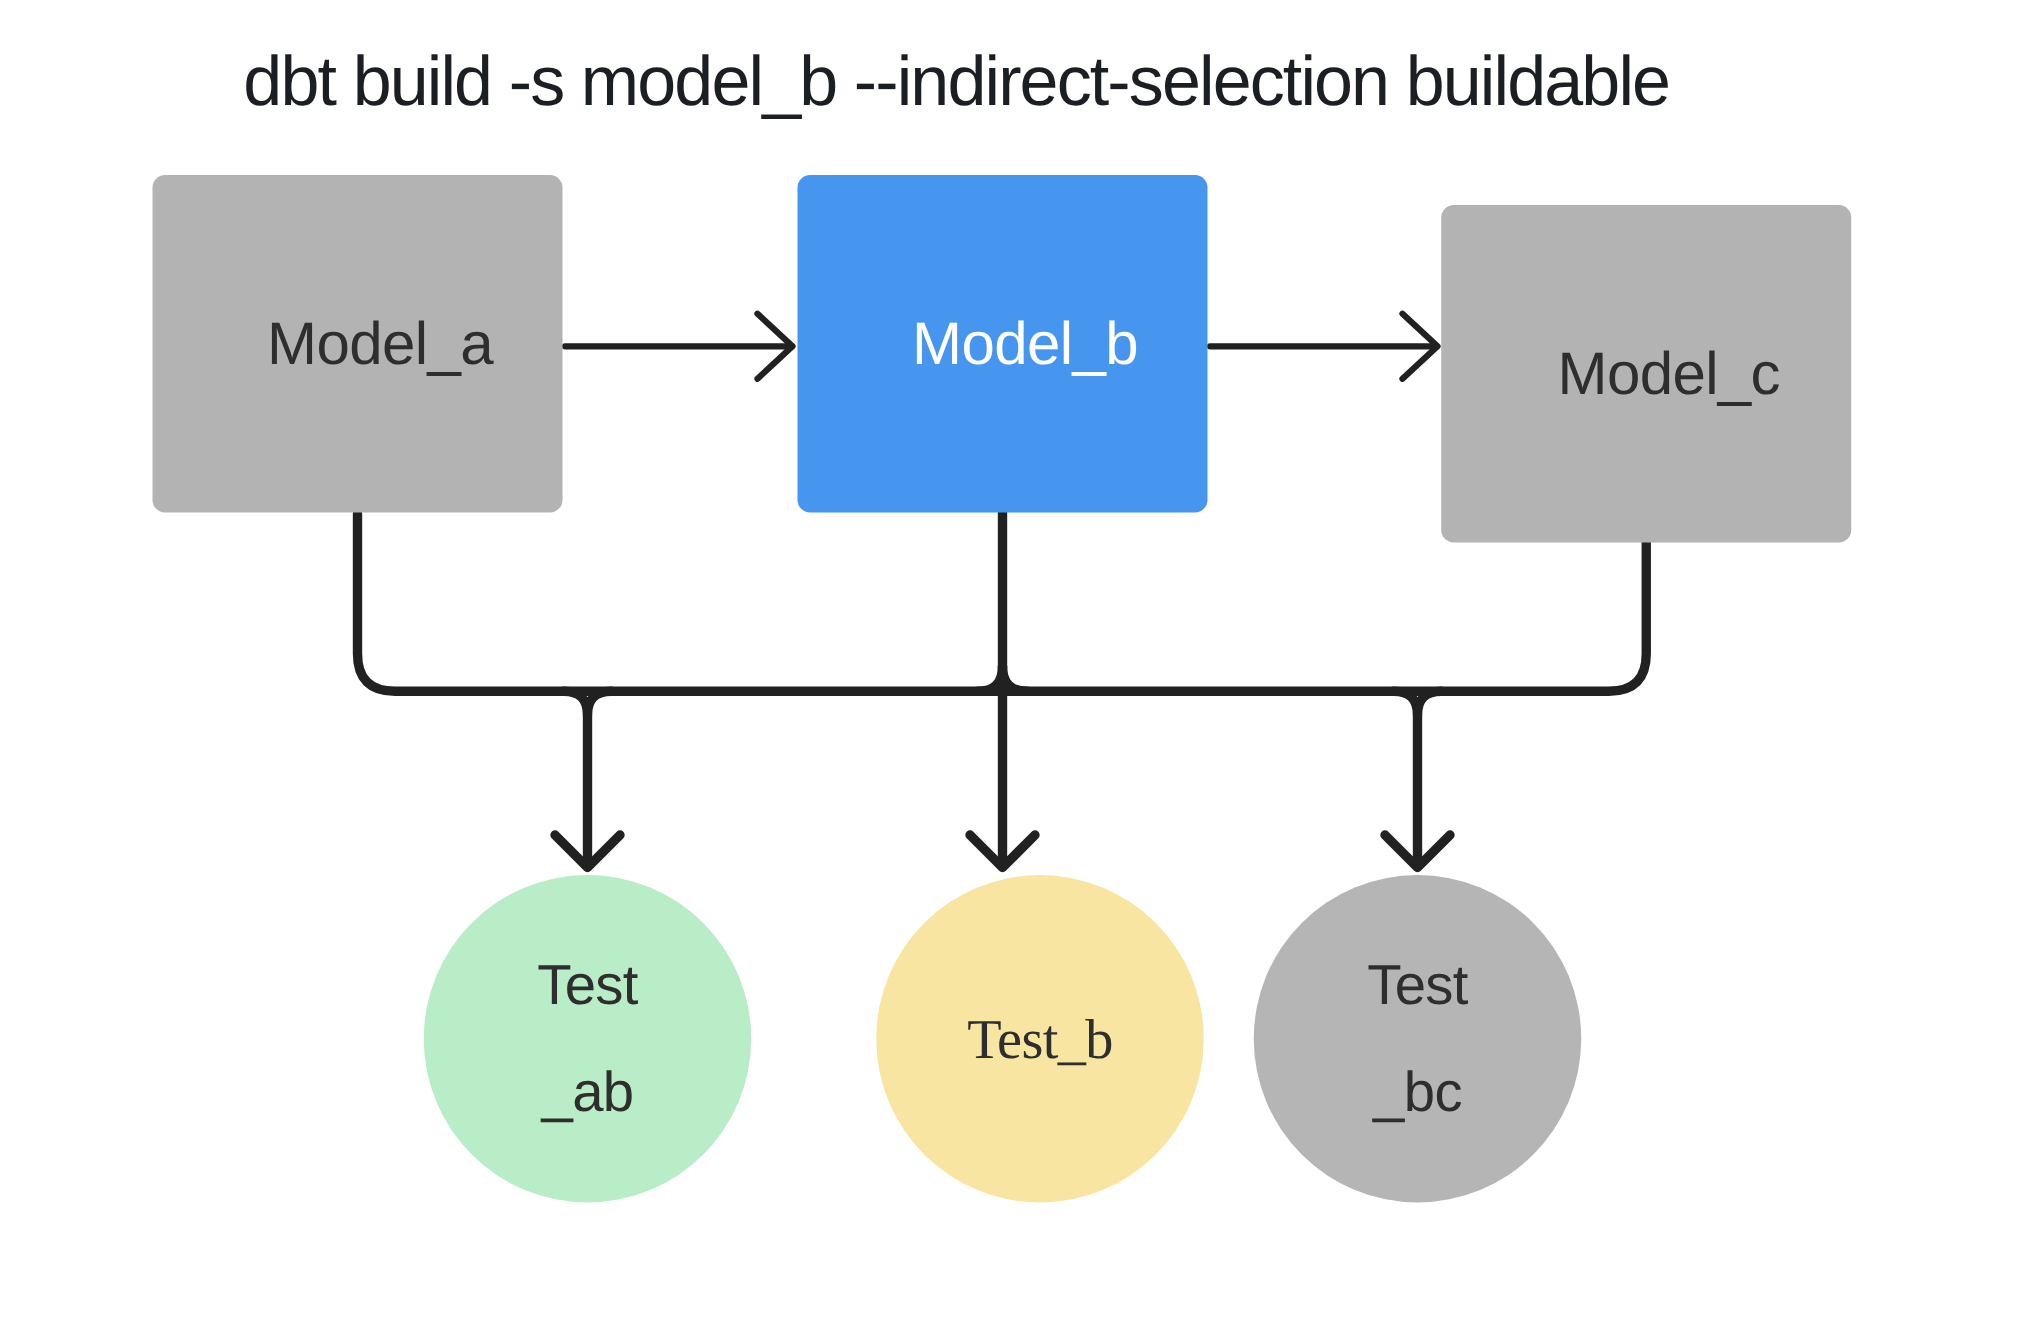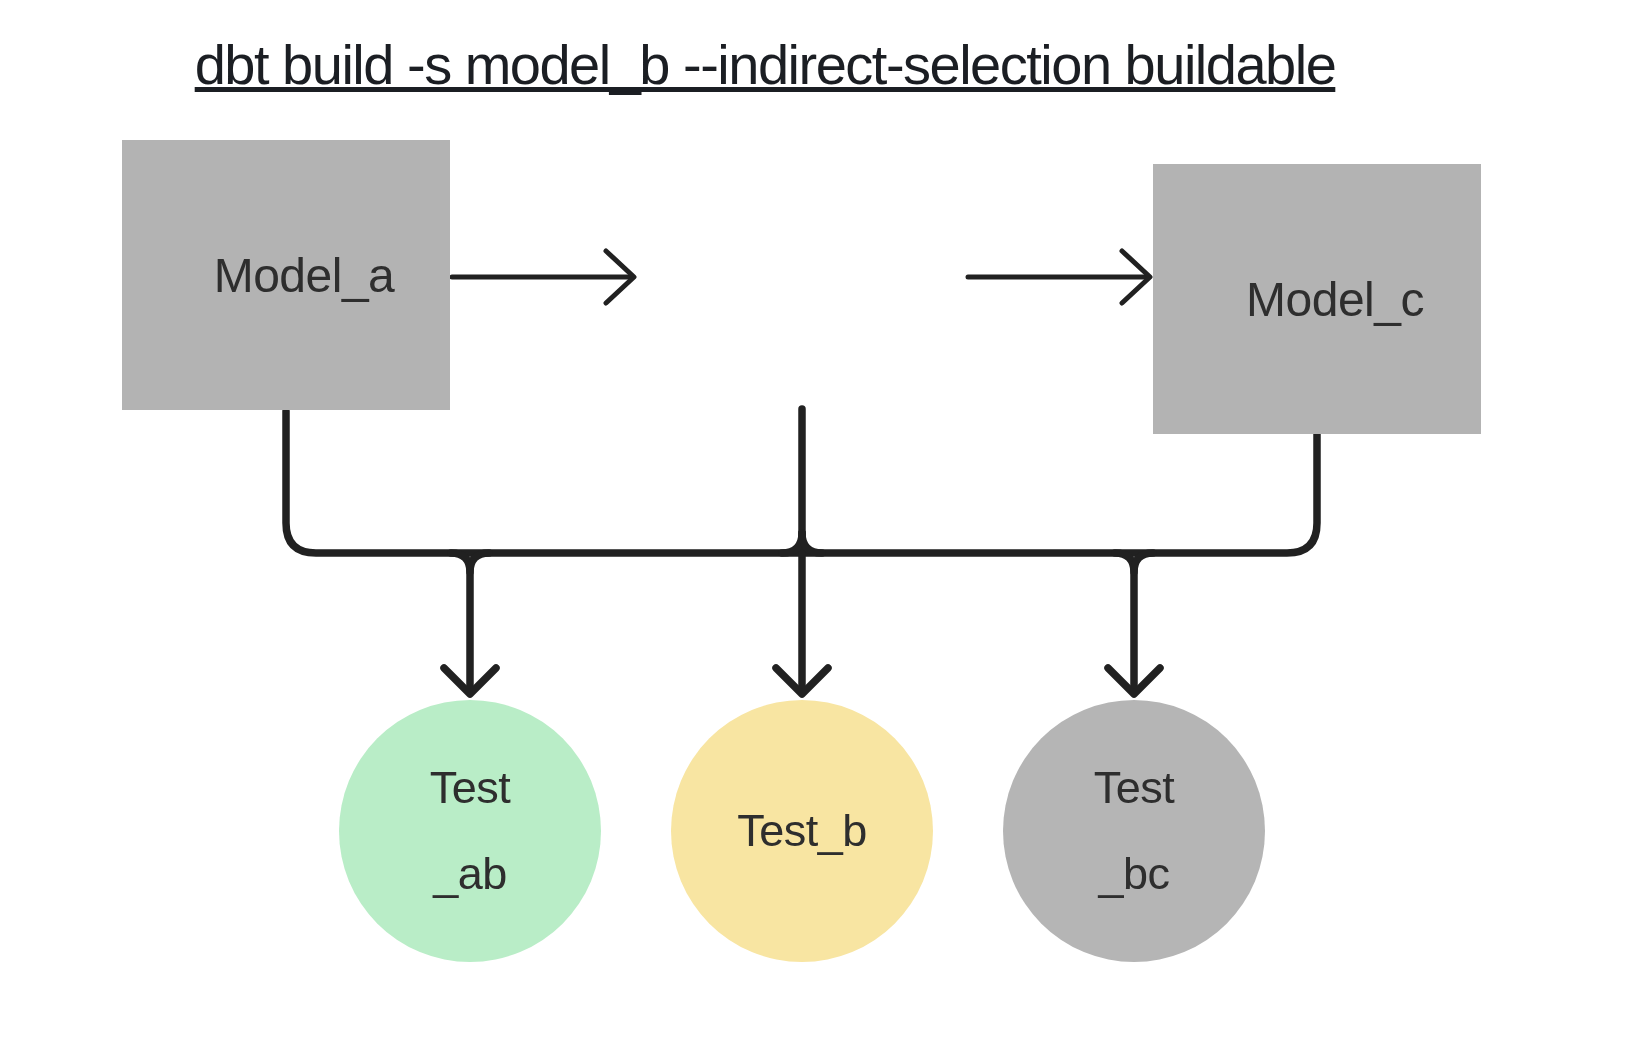--- a/index.html
+++ b/index.html
@@ -27,32 +27,31 @@
   }
   .diagram-title {
     position: absolute;
     left: 765px; top: 32px;
     transform: translateX(-50%);
     white-space: nowrap;
     font-size: 56px;
     font-weight: 500;
     letter-spacing: -1.5px;
     color: var(--title-text);
-    text-decoration: underline;
   }
   svg.connector-layer {
     position: absolute; left: 0; top: 0;
     width: 1630px; height: 1060px;
     display: block;
   }
   .model-node {
     position: absolute;
     top: 140px;
     width: 328px; height: 270px;
-    border-radius: 0;
+    border-radius: 10px;
     display: flex; align-items: center; justify-content: center;
     font-size: 48px;
     letter-spacing: -0.5px;
     color: var(--node-text-dark);
     padding-left: 36px;
   }
   .model-node.unselected { background: var(--model-unselected); }
   .model-node.selected   { background: var(--model-selected); color: var(--node-text-light); }
   .model-a { left: 122px; }
   .model-b { left: 638px; }
@@ -67,21 +66,21 @@
     font-size: 45px;
     letter-spacing: -0.5px;
     line-height: 86px;
     color: var(--node-text-dark);
     text-align: center;
   }
   .test-node.included { background: var(--test-included); }
   .test-node.primary  { background: var(--test-primary); }
   .test-node.excluded { background: var(--test-excluded); }
   .test-ab { left: 339px; }
-  .test-b  { left: 671px; }
+  .test-b  { left: 701px; font-family: Liberation Serif, serif; }
   .test-bc { left: 1003px; }
 </style>
 </head>
 <body>
 
 <div class="canvas">
 
   <div class="diagram-title">dbt build -s model_b --indirect-selection buildable</div>
 
   <svg class="connector-layer" viewBox="0 0 1630 1060" fill="none" xmlns="http://www.w3.org/2000/svg">
@@ -104,20 +103,23 @@
       <path d="M 1153 553 Q 1134 553 1134 572"></path>
       <path d="M 444 668 L 470 694 L 496 668"></path>
       <path d="M 776 668 L 802 694 L 828 668"></path>
       <path d="M 1108 668 L 1134 694 L 1160 668"></path>
     </g>
   </svg>
 
   <div class="model-node model-a unselected">
     <span>Model_a</span>
   </div>
+  <div class="model-node model-b selected">
+    <span>Model_b</span>
+  </div>
   <div class="model-node model-c unselected">
     <span>Model_c</span>
   </div>
 
   <div class="test-node test-ab included">
     <div>Test</div>
     <div>_ab</div>
   </div>
   <div class="test-node test-b primary">
     <div>Test_b</div>

